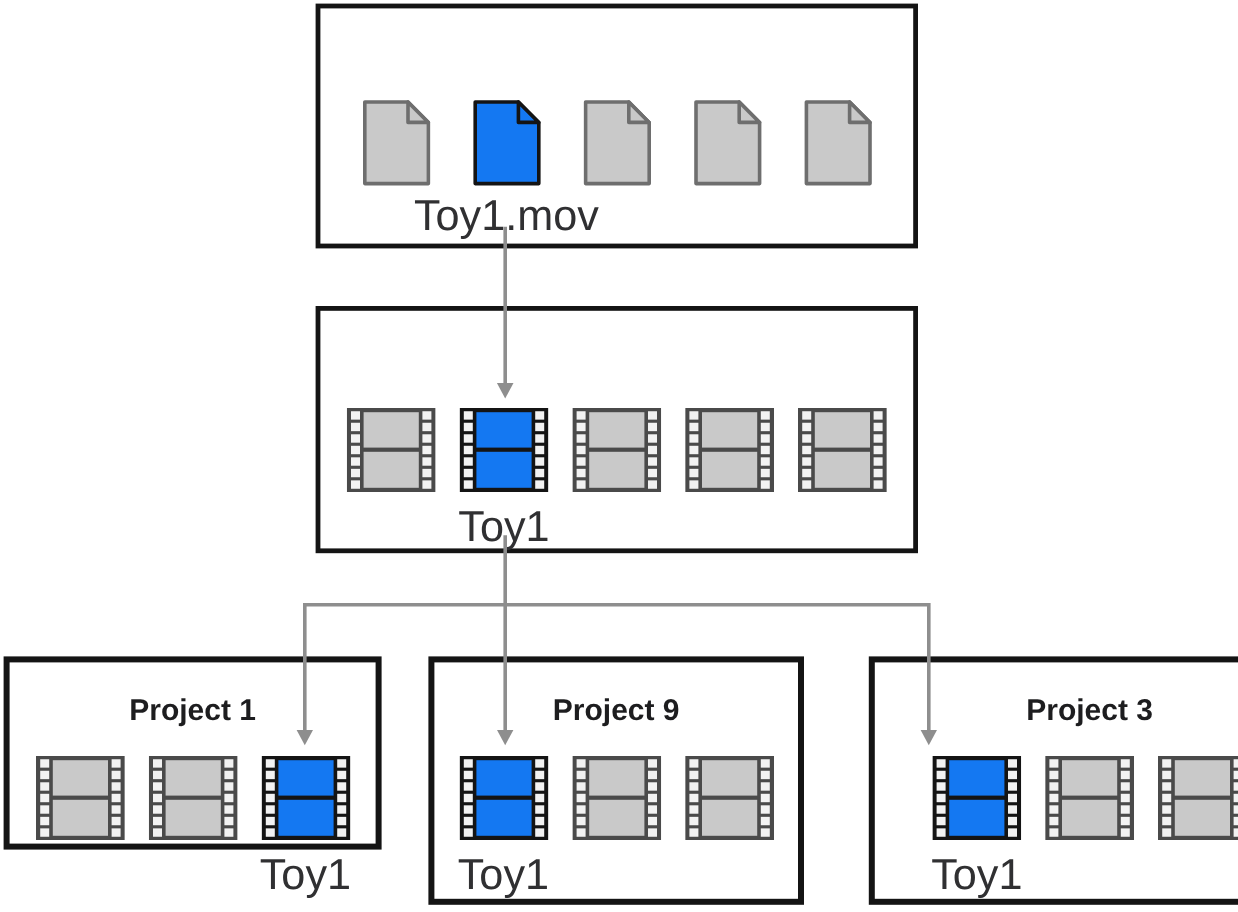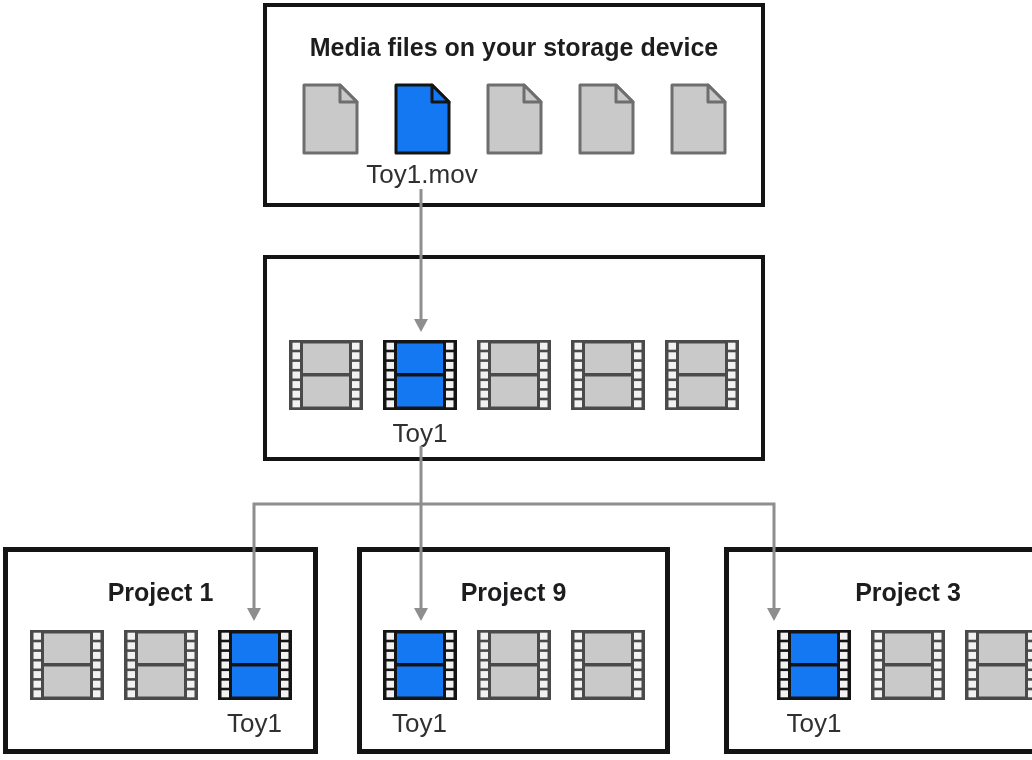--- a/index.html
+++ b/index.html
@@ -6,21 +6,21 @@
   #stage{
     position:relative;width:1032px;height:760px;background:#ffffff;
     font-family:"Liberation Sans",sans-serif;overflow:hidden;
   }
   .panel{
     position:absolute;box-sizing:border-box;background:#ffffff;
     border:4px solid var(--ink,#141414);
   }
   #storage-box{left:263px;top:3px;width:502px;height:204px;}
   #browser-box{left:263px;top:255px;width:502px;height:206px;}
-  #project-box-0{left:3px;top:547px;width:315px;height:207px;border-width:5px;}
+  #project-box-0{left:3px;top:547px;width:315px;height:161px;border-width:5px;}
   #project-box-1{left:357px;top:547px;width:313px;height:207px;border-width:5px;}
   #project-box-2{left:724px;top:547px;width:368px;height:207px;border-width:5px;}
   .panel-title{
     position:absolute;left:0;right:0;text-align:center;
     font-weight:bold;font-size:25px;color:var(--text,#1d1d1f);
     white-space:nowrap;
   }
   #storage-box .panel-title{top:26px;}
   #browser-box .panel-title{top:32px;}
   .project .panel-title{top:26px;}
@@ -30,40 +30,39 @@
   }
   #storage-box .icon-row{top:76px;gap:35px;}
   #browser-box .icon-row{top:81px;gap:20px;}
   .project .icon-row{top:78px;gap:20px;}
   .icon-cell{position:relative;flex:0 0 auto;}
   .icon-cell.file{width:57px;height:72px;}
   .icon-cell.clip{width:74px;height:70px;}
   .icon-cell svg{display:block;}
   .icon-label{
     position:absolute;top:100%;left:50%;transform:translateX(-50%);
-    white-space:nowrap;font-size:26px;color:var(--label,#303032);
+    white-space:nowrap;font-size:36px;color:var(--label,#303032);
   }
   .icon-cell.file .icon-label{margin-top:4px;}
   .icon-cell.clip .icon-label{margin-top:8px;}
   #arrow-overlay{
     position:absolute;left:0;top:0;width:1032px;height:760px;
     pointer-events:none;z-index:5;
   }
   #arrow-overlay path{
     fill:none;stroke:var(--arrow,#8E8E8E);stroke-width:3px;
   }
   #arrowhead path{fill:var(--arrow,#8E8E8E);stroke:none;}
 </style>
 </head>
 <body>
 
 <div id="stage" style="--ink: #141414; --arrow: #8E8E8E; --text: #1D1D1F; --label: #303032;">
 
   <div class="panel" id="storage-box">
-    <div class="panel-title">Media files on your storage device</div>
     <div class="icon-row">
         <div class="icon-cell file">
           <svg width="57" height="72" viewBox="0 0 57 72">
             <path d="M2 2 H38 L55 19 V70 H2 Z" fill="#C9C9C9" stroke="#6E6E6E" stroke-width="3" stroke-linejoin="round"></path>
             <path d="M38 2 V19 H55 Z" fill="#C9C9C9" stroke="#6E6E6E" stroke-width="3" stroke-linejoin="round"></path>
           </svg>
         </div>
         <div class="icon-cell file">
           <svg width="57" height="72" viewBox="0 0 57 72">
             <path d="M2 2 H38 L55 19 V70 H2 Z" fill="#1478F2" stroke="#141414" stroke-width="3" stroke-linejoin="round"></path>

